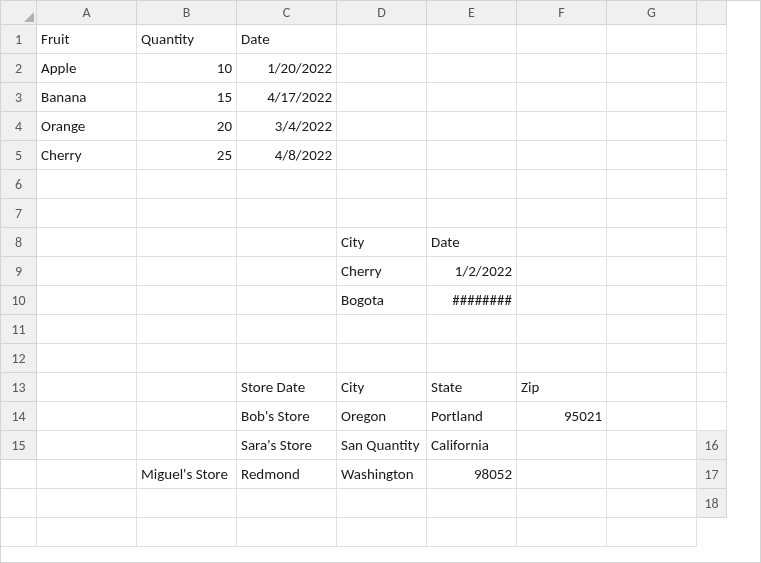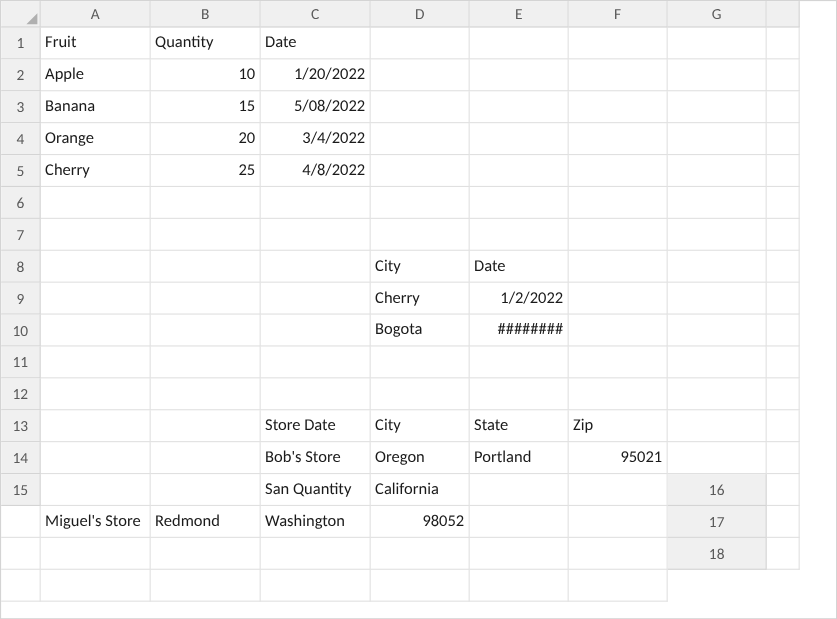--- a/index.html
+++ b/index.html
@@ -92,21 +92,21 @@
     <div class="cell num">10</div>
     <div class="cell num">1/20/2022</div>
     <div class="cell"></div>
     <div class="cell"></div>
     <div class="cell"></div>
     <div class="cell"></div>
     <div class="cell"></div>
     <div class="rowhdr">3</div>
     <div class="cell">Banana</div>
     <div class="cell num">15</div>
-    <div class="cell num">5/08/2022</div>
+    <div class="cell num">4/17/2022</div>
     <div class="cell"></div>
     <div class="cell"></div>
     <div class="cell"></div>
     <div class="cell"></div>
     <div class="cell"></div>
     <div class="rowhdr">4</div>
     <div class="cell">Orange</div>
     <div class="cell num">20</div>
     <div class="cell num">3/4/2022</div>
     <div class="cell"></div>
@@ -200,20 +200,21 @@
     <div class="cell"></div>
     <div class="cell">Bob's Store</div>
     <div class="cell">Oregon</div>
     <div class="cell">Portland</div>
     <div class="cell num">95021</div>
     <div class="cell"></div>
     <div class="cell"></div>
     <div class="rowhdr">15</div>
     <div class="cell"></div>
     <div class="cell"></div>
+    <div class="cell">Sara's Store</div>
     <div class="cell">San Quantity</div>
     <div class="cell">California</div>
     <div class="cell"></div>
     <div class="cell"></div>
     <div class="rowhdr">16</div>
     <div class="cell"></div>
     <div class="cell"></div>
     <div class="cell">Miguel's Store</div>
     <div class="cell">Redmond</div>
     <div class="cell">Washington</div>

